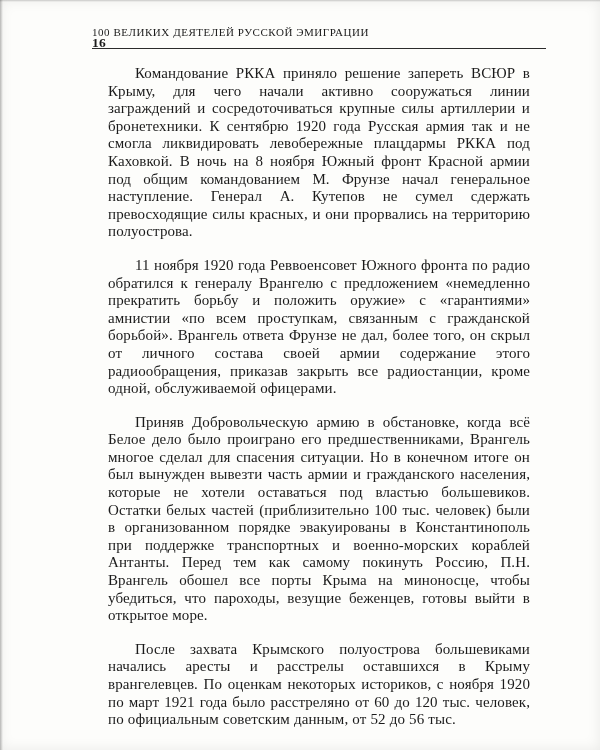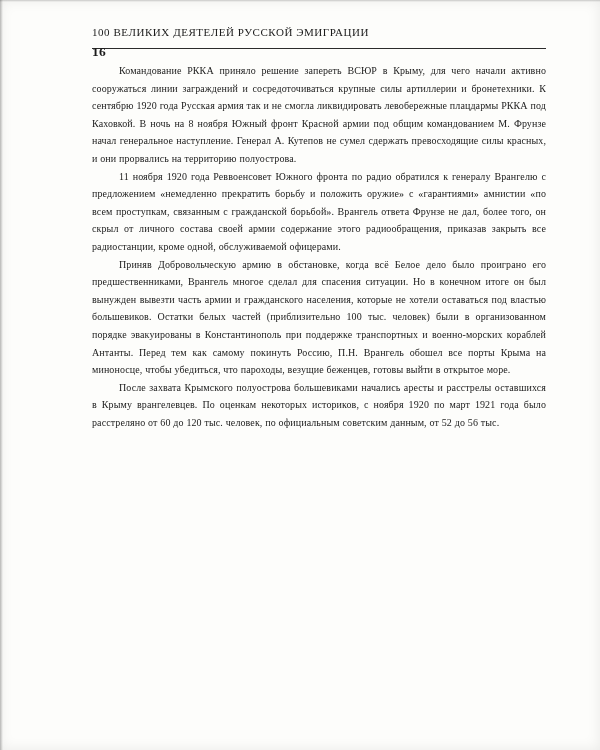--- a/index.html
+++ b/index.html
@@ -40,37 +40,37 @@
     .running-head {
       position: relative;
       border-bottom: 1.4px solid #2b2b2b;
       padding-bottom: 5px;
       margin-bottom: 13px;
       height: 17px;
     }
     .page-number {
       position: absolute;
       left: 0;
-      top: 18px;
+      top: 9px;
       font-weight: bold;
       font-size: 13.5px;
       letter-spacing: 0.3px;
     }
     .running-title {
       display: block;
       font-weight: normal;
       font-size: 11px;
       letter-spacing: 0.55px;
       white-space: nowrap;
     }
     .text-block p {
-      margin: 0;
+      margin: 16px;
       text-indent: 27px;
       text-align: justify;
-      font-size: 10px;
+      font-size: 15px;
       line-height: 17.6px;
       letter-spacing: 0.1px;
       word-spacing: 0.2px;
       hyphens: auto;
     }
   </style>
 </head>
 <body>
 
 <div class="scan">

